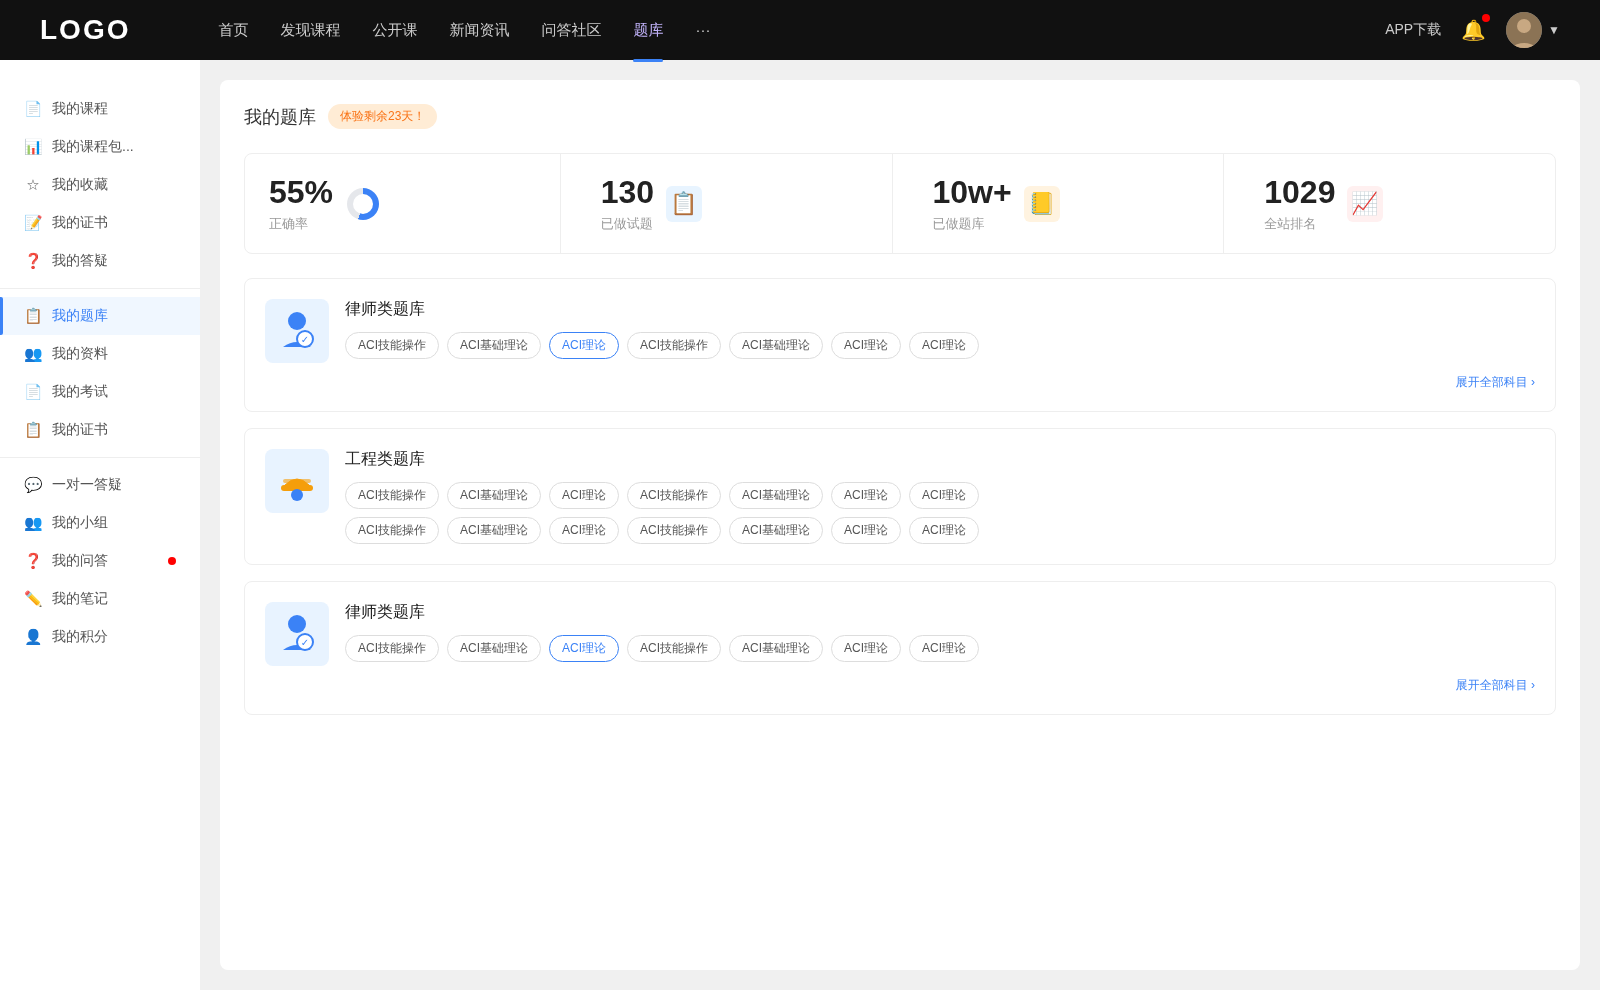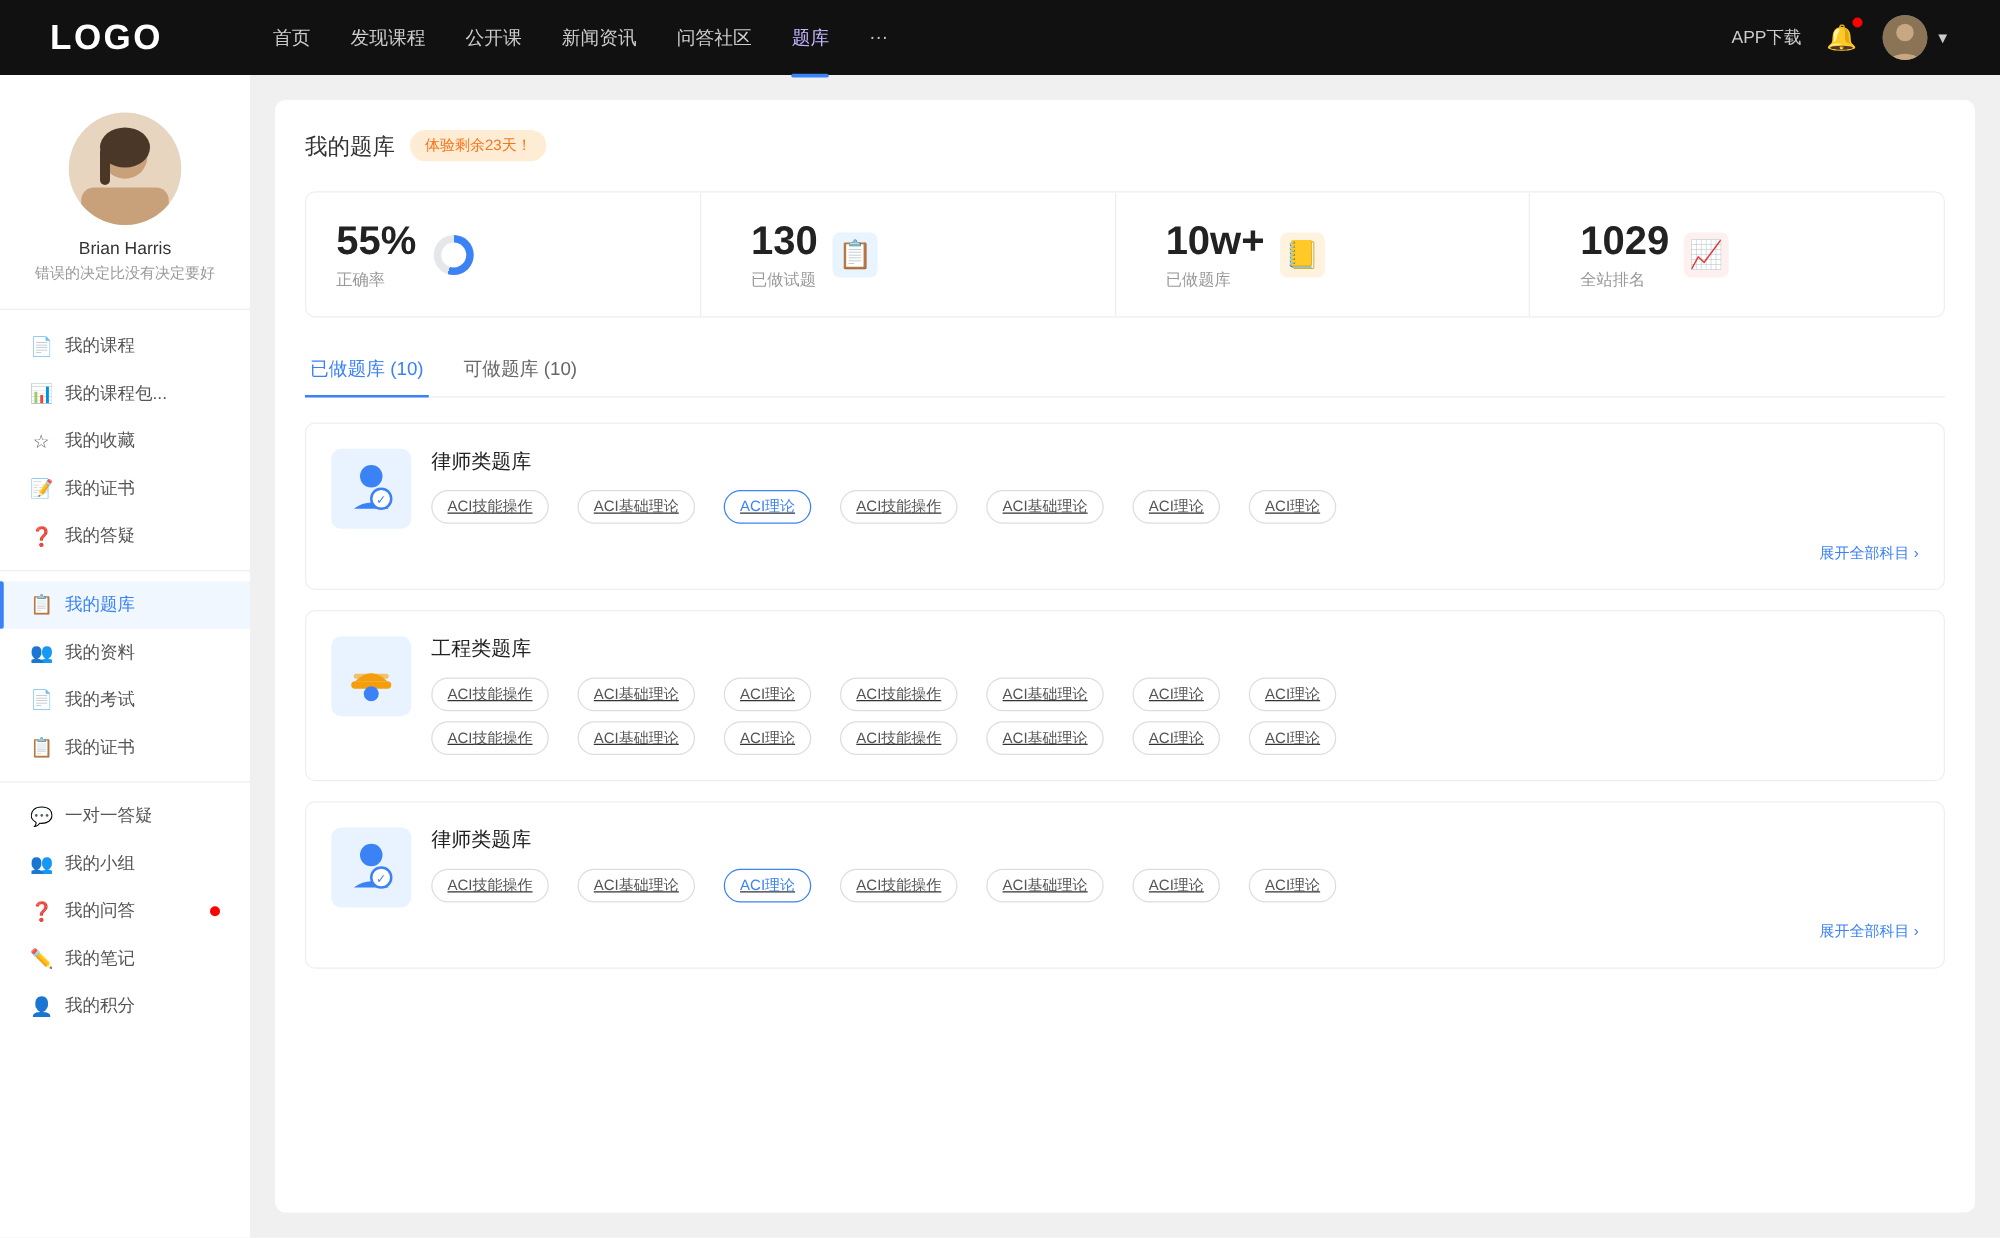--- a/index.html
+++ b/index.html
@@ -60,21 +60,21 @@
     .tab { padding: 8px 4px 12px; font-size: 15px; cursor: pointer; color: #666; position: relative; }
     .tab.active { color: #3b82f6; font-weight: 500; }
     .tab.active::after { content: ''; position: absolute; bottom: -1px; left: 0; right: 0; height: 2px; background: #3b82f6; }
 
     
     .bank-card { border: 1px solid #eee; border-radius: 8px; margin-bottom: 16px; padding: 20px; }
     .bank-header { display: flex; align-items: flex-start; gap: 16px; }
     .bank-icon { width: 64px; height: 64px; border-radius: 8px; background: #e8f3ff; display: flex; align-items: center; justify-content: center; flex-shrink: 0; }
     .bank-content { flex: 1; }
     .bank-name { font-size: 16px; font-weight: 500; color: #222; margin-bottom: 12px; }
-    .bank-tags { display: flex; gap: 23px; flex-wrap: wrap; text-decoration: underline; }
+    .bank-tags { display: flex; gap: 8px; flex-wrap: wrap; }
     .tag { padding: 4px 12px; border-radius: 16px; font-size: 12px; border: 1px solid #ddd; color: #555; cursor: pointer; background: white; }
     .tag.active-tag { border-color: #3b82f6; color: #3b82f6; background: white; }
     .bank-footer { text-align: right; margin-top: 10px; }
     .expand-link { font-size: 12px; color: #3b82f6; cursor: pointer; }
 
     
     .pie-mock { width: 32px; height: 32px; border-radius: 50%; background: conic-gradient(#3b82f6 0% 55%, #e5e7eb 55% 100%); position: relative; }
     .pie-mock::after { content: ''; position: absolute; top: 6px; left: 6px; width: 20px; height: 20px; border-radius: 50%; background: white; }
 
     .stat-icon-list { background: #e8f4ff; }
@@ -109,34 +109,20 @@
         </svg>
       </div>
       <span class="chevron">▼</span>
     </div>
   </div>
 </header>
 
 <div class="layout">
 
   <aside class="sidebar">
-    <div class="profile-section">
-      <div class="profile-avatar">
-        <svg viewBox="0 0 90 90" width="90" height="90">
-          <circle cx="45" cy="45" r="45" fill="#e8d5c0"></circle>
-          <circle cx="45" cy="35" r="18" fill="#c8a07a"></circle>
-          <rect x="10" y="60" width="70" height="30" rx="10" fill="#c8a07a"></rect>
-
-          <ellipse cx="45" cy="28" rx="20" ry="16" fill="#4a3728"></ellipse>
-          <rect x="25" y="28" width="8" height="30" rx="4" fill="#4a3728"></rect>
-        </svg>
-      </div>
-      <div class="profile-name">Brian Harris</div>
-      <div class="profile-motto">错误的决定比没有决定要好</div>
-    </div>
 
     <div class="sidebar-menu">
       <div class="menu-item">
         <span class="menu-icon">📄</span>
         <span>我的课程</span>
       </div>
       <div class="menu-item">
         <span class="menu-icon">📊</span>
         <span>我的课程包...</span>
       </div>
@@ -228,24 +214,20 @@
         </div>
         <div class="stat-item">
           <div>
             <div class="stat-number">1029</div>
             <div class="stat-label">全站排名</div>
           </div>
           <div class="stat-icon stat-icon-red" style="font-size:22px; color:#e74c3c;">📈</div>
         </div>
       </div>
 
-      <div class="tabs-row">
-        <div class="tab active">已做题库 (10)</div>
-        <div class="tab">可做题库 (10)</div>
-      </div>
 
       <div class="bank-card">
         <div class="bank-header">
           <div class="bank-icon">
             <svg width="48" height="48" viewBox="0 0 48 48">
               <circle cx="24" cy="14" r="9" fill="#3b82f6"></circle>
               <path d="M10 40 Q24 30 38 40" fill="#3b82f6"></path>
               <circle cx="32" cy="32" r="8" fill="white" stroke="#3b82f6" stroke-width="2"></circle>
               <text x="32" y="36" text-anchor="middle" font-size="10" fill="#3b82f6">✓</text>
             </svg>

